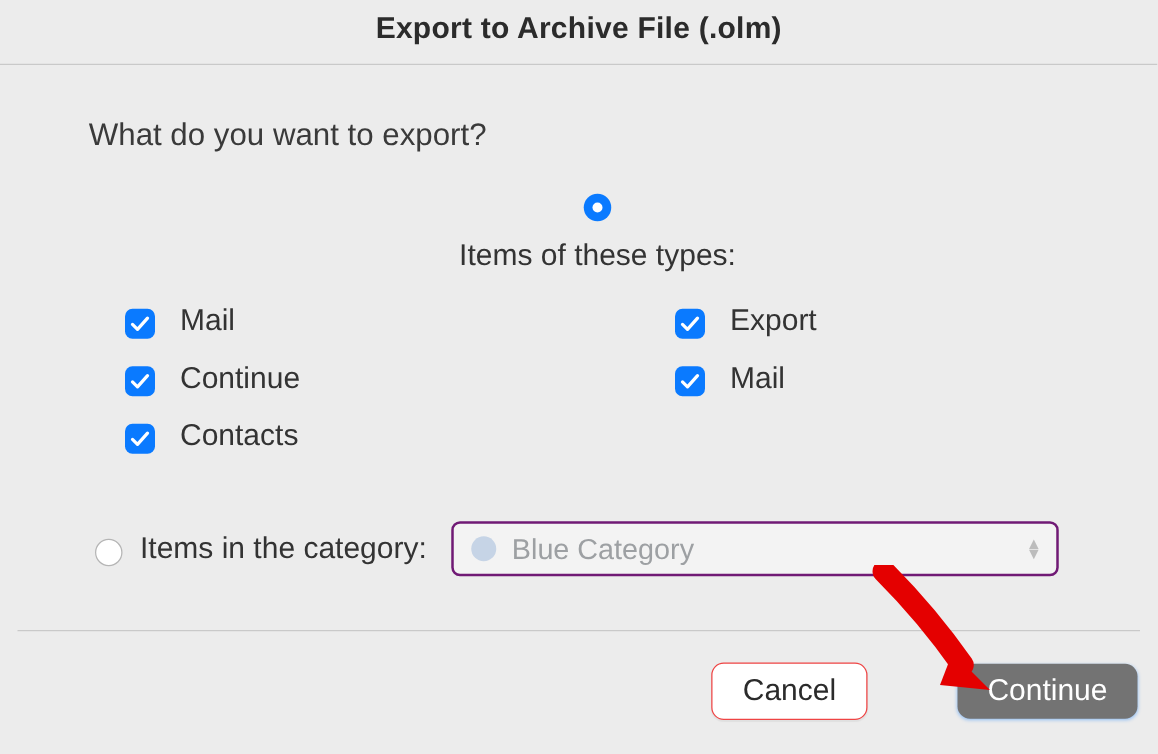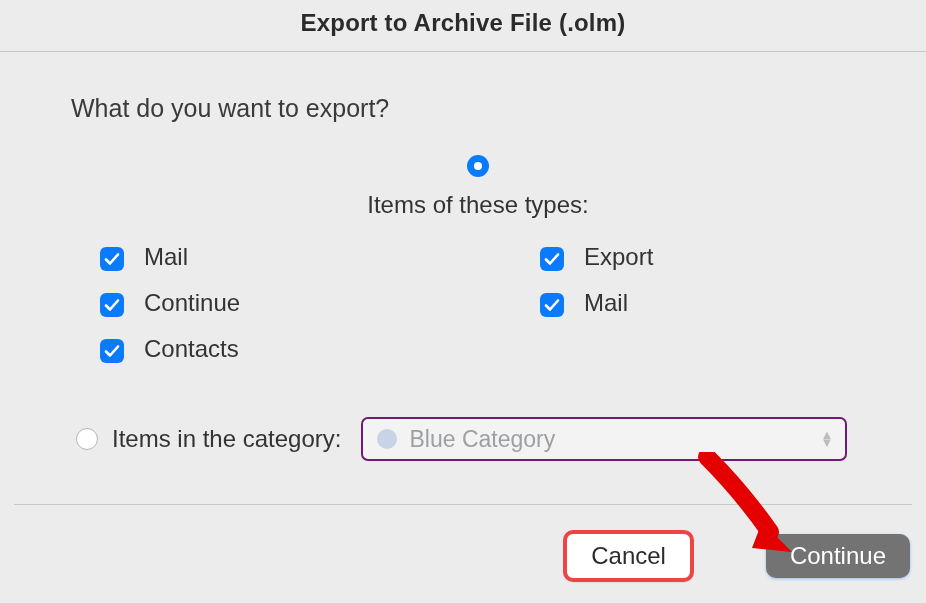--- a/index.html
+++ b/index.html
@@ -141,21 +141,21 @@
   }
   .btn {
     font-size: 24px;
     border-radius: 10px;
     padding: 8px 24px;
     cursor: pointer;
     user-select: none;
   }
   .btn-cancel {
     background: #ffffff;
-    border: 4px solid #ef4444;
+    border: 1px solid #ef4444;
     color: #2b2b2b;
     box-shadow: 0 1px 1px rgba(0,0,0,0.05);
   }
   .btn-primary {
     background: #737373;
     border: none;
     color: #fff;
     box-shadow: 0 1px 3px rgba(10,122,255,0.4);
   }
   .arrow {
@@ -218,21 +218,21 @@
         <span class="chk">
           <svg width="16" height="16" viewBox="0 0 16 16">
               <path d="M2 8.5 L6 12.5 L14 3.5" stroke="#fff" stroke-width="2.6" fill="none" stroke-linecap="round" stroke-linejoin="round"></path>
             </svg>
         </span>
         <span class="chk-label">Contacts</span>
       </div>
     </div>
 
     <div class="category-row">
-      <div style="display:flex;align-items:center;gap:14px;">
+      <div style="display:flex;align-items:flex-end;gap:14px;">
         <span class="radio"></span>
         <span class="radio-label">Items in the category:</span>
       </div>
       <div class="sel">
         <span class="swatch"></span>
         <span>Blue Category</span>
         <span class="sel-arrows">
           <span>▲</span>
             <span>▼</span>
         </span>

